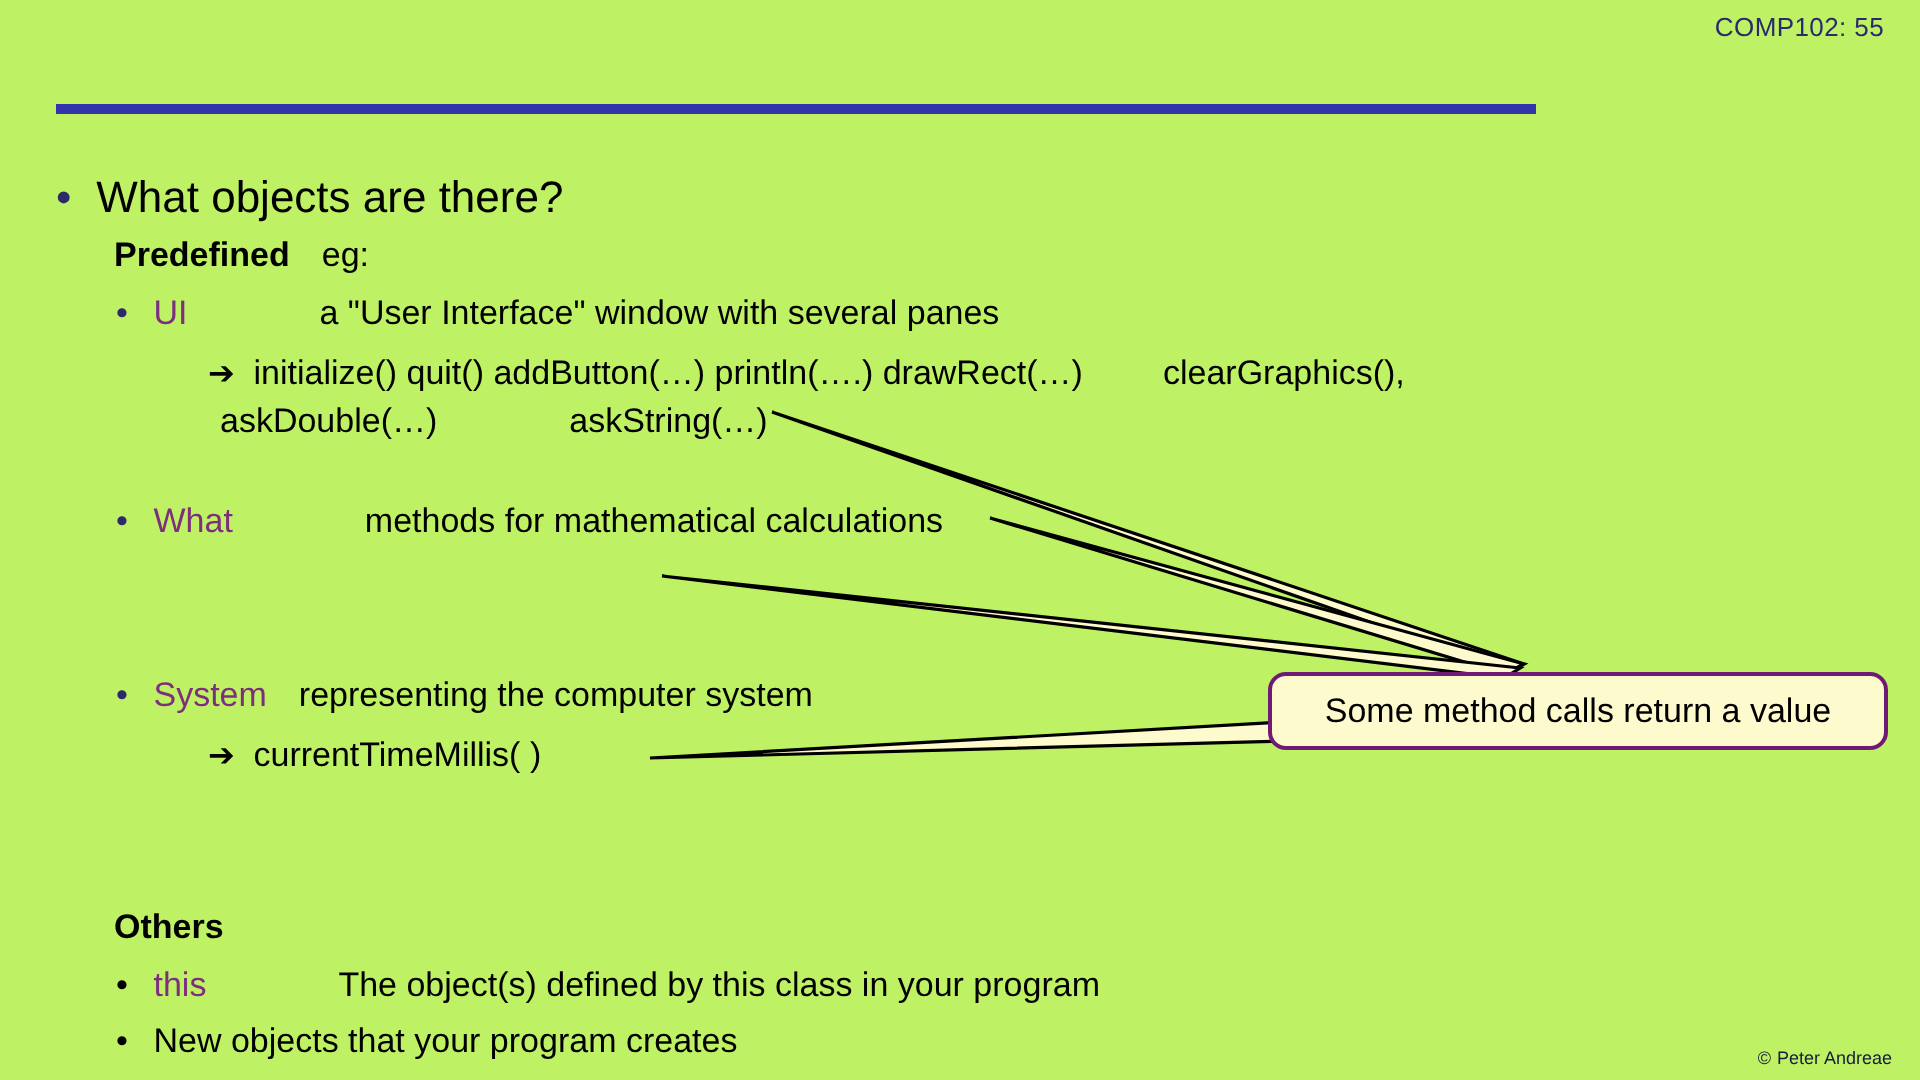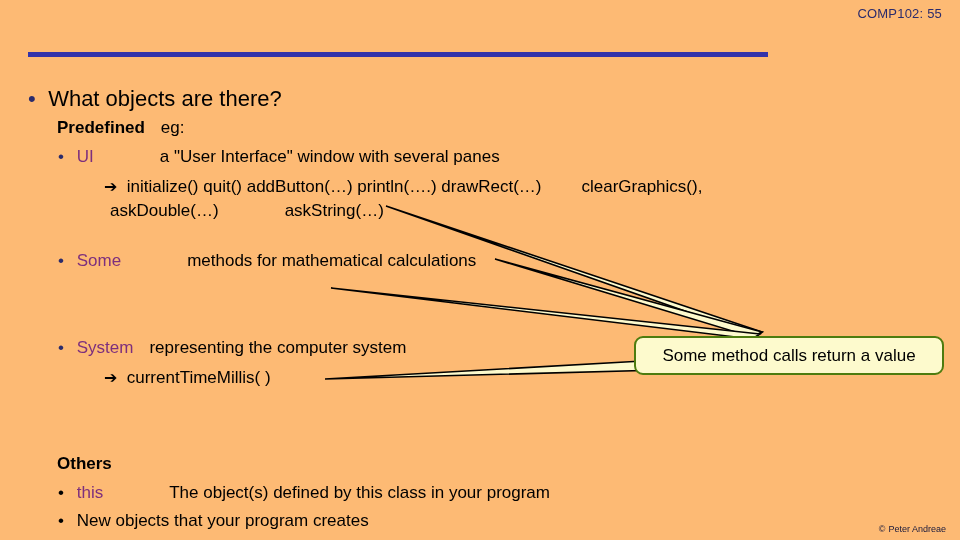--- a/index.html
+++ b/index.html
@@ -5,21 +5,21 @@
   html, body {
     margin: 0;
     padding: 0;
     background: #ffffff;
   }
   #slide {
     position: relative;
     width: 960px;
     height: 540px;
     overflow: hidden;
-    background: #fdba74;
+    background: #bef264;
     font-family: "Liberation Sans", sans-serif;
     color: #000000;
   }
 
   
   #slide-number {
     position: absolute;
     right: 18px;
     top: 6px;
     font-size: 13px;
@@ -81,21 +81,21 @@
     width: 960px; height: 540px;
     pointer-events: none;
   }
   #callout-box {
     position: absolute;
     left: 634px;
     top: 336px;
     width: 310px;
     height: 39px;
     background: #fdfacd;
-    border: 2px solid #4d7c0f;
+    border: 2px solid #701a75;
     border-radius: 9px;
     box-sizing: border-box;
   }
   #callout-text {
     position: absolute;
     left: 0; top: 0;
     width: 100%; height: 100%;
     display: flex;
     align-items: center;
     justify-content: center;
@@ -141,21 +141,21 @@
 
   <div class="line arrow" style="left:104px; top:177px;">
     <span>initialize()    quit()    addButton(…)  println(….)  drawRect(…)</span><span class="tab-md"></span><span>clearGraphics(),</span>
   </div>
 
   <div class="line" style="left:110px; top:201px;">
     <span>askDouble(…)</span><span class="tab-lg"></span><span>askString(…)</span>
   </div>
 
   <div class="line bullet-dot" style="left:58px; top:251px;">
-    <span class="purple">Some</span><span class="tab-lg"></span><span>methods for mathematical calculations</span>
+    <span class="purple">What</span><span class="tab-lg"></span><span>methods for mathematical calculations</span>
   </div>
 
   <div class="line bullet-dot" style="left:58px; top:338px;">
     <span class="purple">System</span><span class="tab-sm"></span><span>representing the computer system</span>
   </div>
   <div class="line arrow" style="left:104px; top:368px;">
     <span>currentTimeMillis( )</span>
   </div>
 
   <div class="line bold" style="left:57px; top:454px;">

